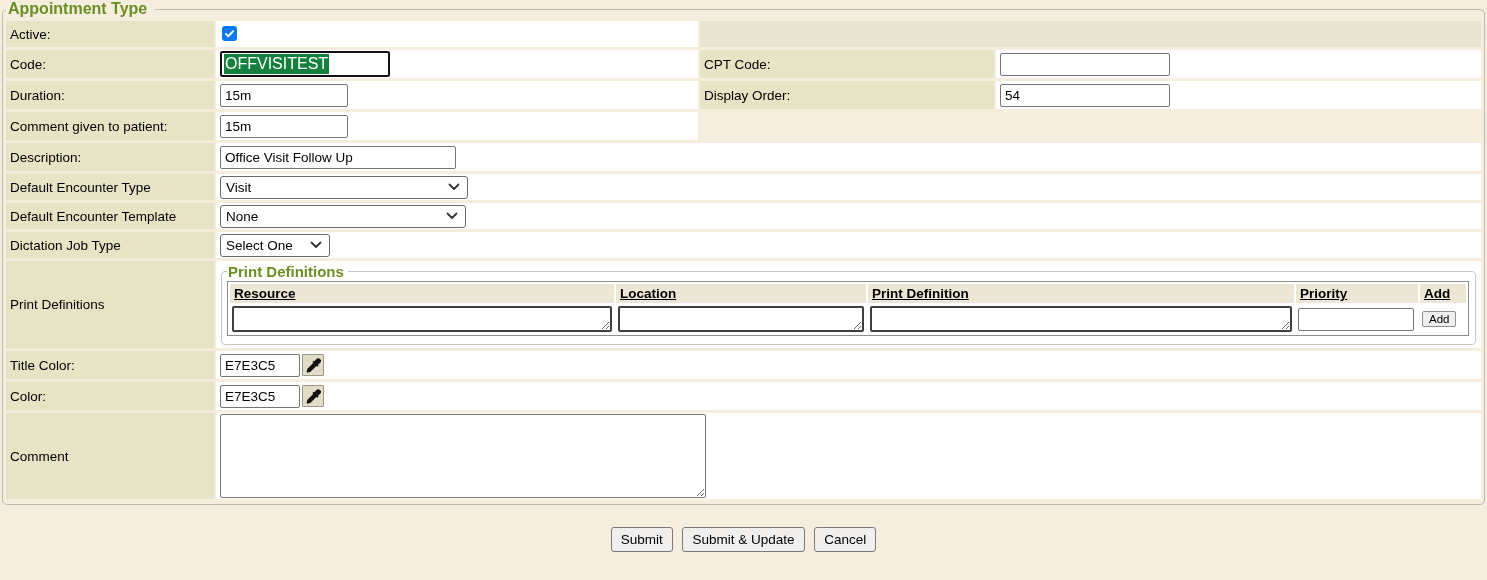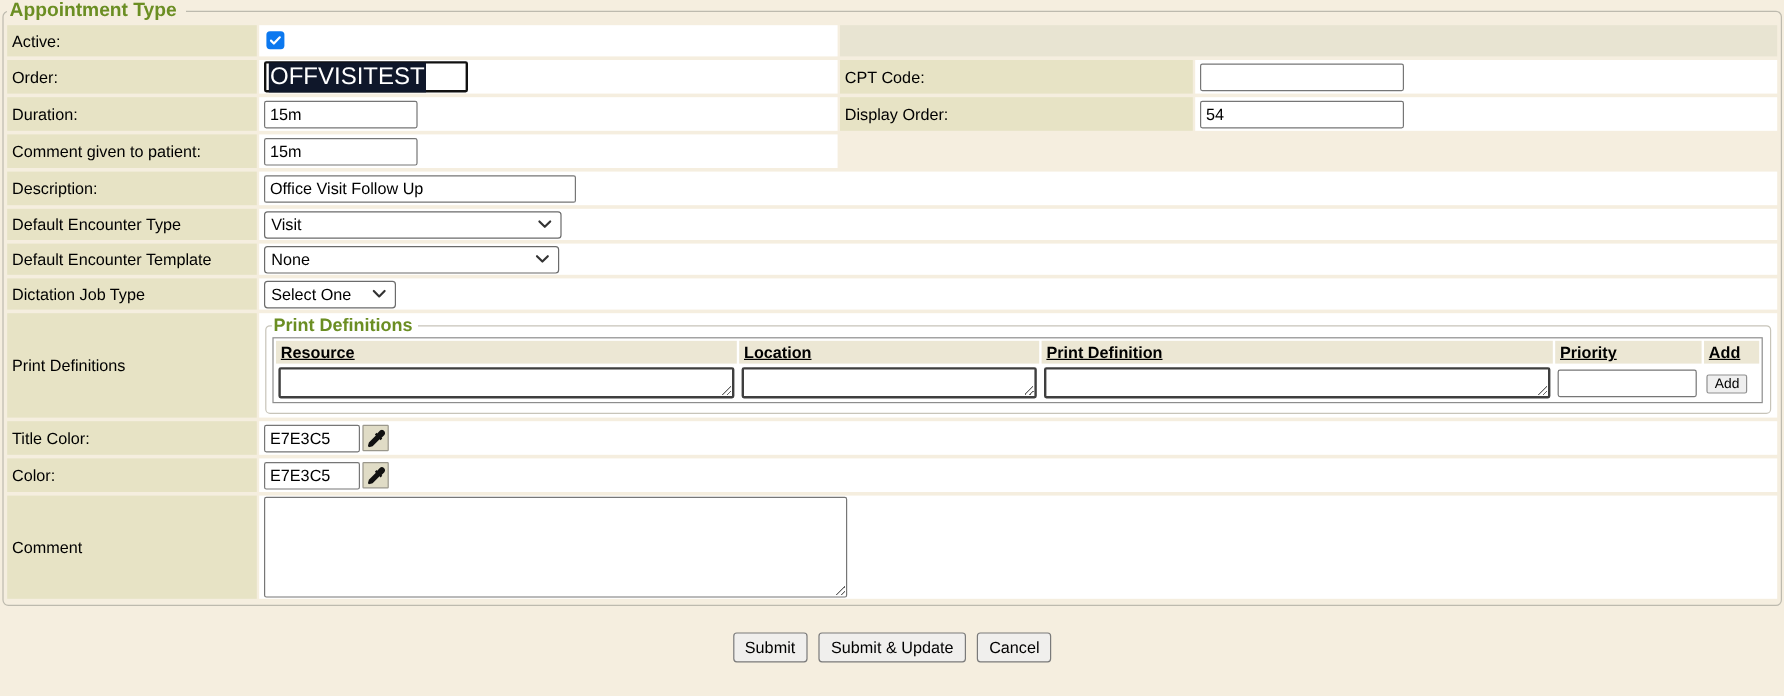--- a/index.html
+++ b/index.html
@@ -35,28 +35,28 @@
     display:inline-flex; align-items:center; justify-content:center;
     margin-left:2px;
   }
 
   
   .ti {
     height:23px; border:1px solid #767676; border-radius:2px;
     padding:0 4px; background:#fff; color:#000;
     font-family:"Liberation Sans", sans-serif; font-size:13.5px;
   }
-  .w128{width:128px}.w170{width:170px}.w296{width:260px}.w80{width:80px}.w116{width:116px}
+  .w128{width:128px}.w170{width:170px}.w296{width:236px}.w80{width:80px}.w116{width:116px}
 
   
   .code-box {
     width:170px; height:26px; border:2px solid #111; border-radius:2px;
     background:#fff; display:flex; align-items:center; padding:0 2px;
   }
-  .code-box .seltext { background:#0f172a; color:#fff; font-size:20px; padding:1px 1px; }
+  .code-box .seltext { background:#15803d; color:#fff; font-size:16px; padding:1px 1px; }
 
   
   .sel-box {
     height:23px; border:1px solid #6b6b6b; border-radius:3px; background:#fff;
     display:inline-flex; align-items:center; justify-content:space-between;
     padding:0 7px 0 5px; cursor:default;
   }
   .sel-248{width:248px}.sel-246{width:246px}.sel-110{width:110px}
   .sel-box .chev { margin-left:8px; display:inline-flex; }
 
@@ -130,21 +130,21 @@
           <span class="checkbox">
             <svg width="11" height="11" viewBox="0 0 12 12">
                   <path d="M2 6.4 4.6 9 10 3.4" stroke="#fff" stroke-width="2" fill="none" stroke-linecap="round" stroke-linejoin="round"></path>
                 </svg>
           </span>
         </td>
         <td class="beige" colspan="2"></td>
       </tr>
 
       <tr class="h28">
-        <td class="lbl">Order:</td>
+        <td class="lbl">Code:</td>
         <td class="cell">
           <div class="code-box">
             <span class="seltext">OFFVISITEST</span>
           </div>
         </td>
         <td class="lbl">CPT Code:</td>
         <td class="cell">
           <input class="ti w170" value="" style="">
         </td>
       </tr>

